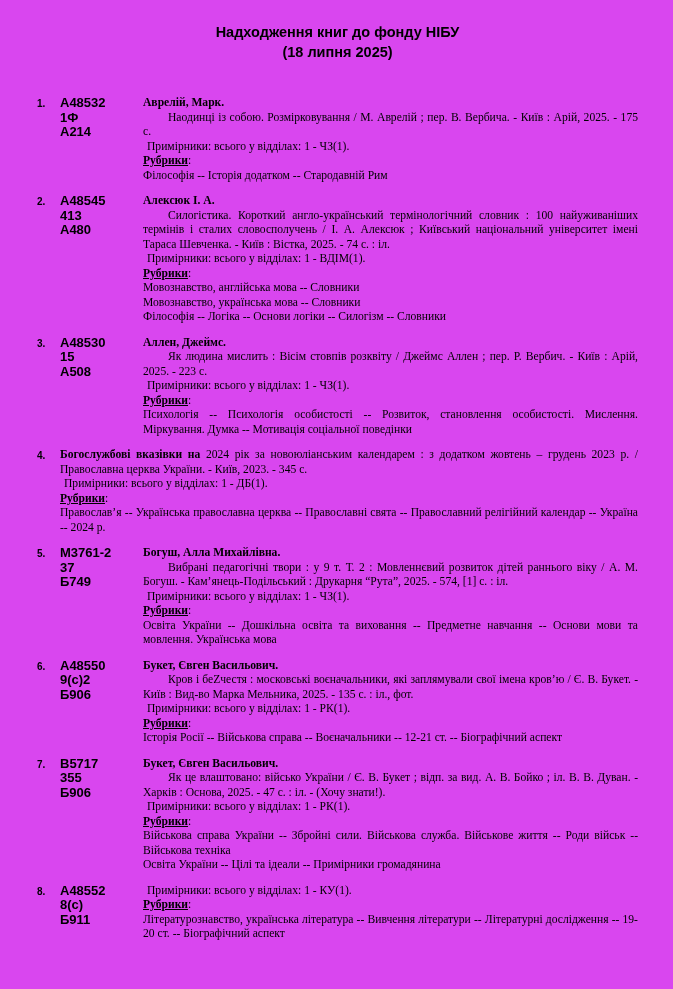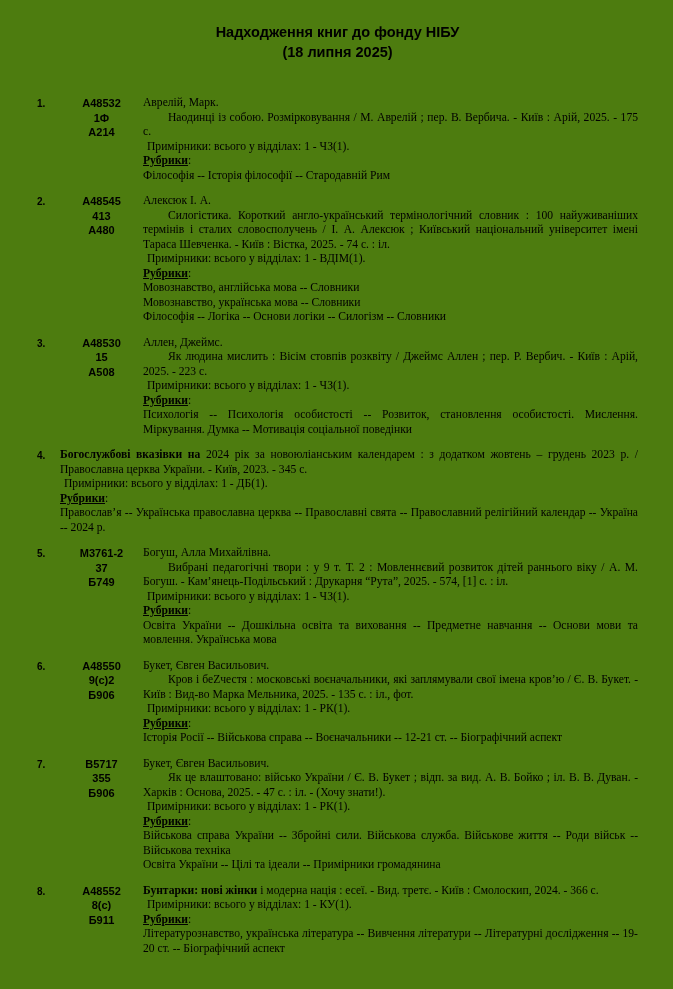--- a/index.html
+++ b/index.html
@@ -6,53 +6,53 @@
   html, body { background: #ffffff; }
   body {
     width: 673px; height: 989px;
     font-family: "Liberation Serif", serif;
     color: #000;
     overflow: hidden;
   }
   .page {
     width: 673px; height: 989px;
     padding: 22px 35px 0 37px;
-    background: #4d7c0f;
+    background: #d946ef;
   }
   .doc-title {
     text-align: center;
     font-family: "Liberation Sans", sans-serif;
     font-weight: bold;
     font-size: 14.5px;
     line-height: 20px;
   }
   .entries { margin-top: 34px; }
   .entry { display: flex; margin-bottom: 11px; }
   .num {
     width: 23px;
     font-family: "Liberation Sans", sans-serif;
     font-weight: bold;
     font-size: 10px;
     line-height: 13px;
     padding-top: 1px;
   }
   .call {
     width: 83px;
-    text-align: center;
+    text-align: left;
     font-family: "Liberation Sans", sans-serif;
     font-weight: bold;
-    font-size: 11px;
+    font-size: 13px;
     line-height: 14.5px;
   }
   .ebody {
     flex: 1;
     font-size: 11.6px;
     line-height: 14.5px;
   }
-  .author { font-weight: normal; }
+  .author { font-weight: bold; }
   .desc, .rubric { text-align: justify; }
   .desc.indent { text-indent: 25px; }
   .copies { padding-left: 4px; }
   .rubrics-label b { font-weight: bold; text-decoration: underline; }
 </style>
 </head>
 <body>
 
 <div class="page">
 
@@ -68,21 +68,21 @@
       <div class="call">
         <div>А48532</div>
         <div>1Ф</div>
         <div>А214</div>
       </div>
       <div class="ebody">
         <div class="author">Аврелій, Марк.</div>
         <p class="desc indent">Наодинці із собою. Розмірковування / М. Аврелій ; пер. В. Вербича. - Київ : Арій, 2025. - 175 с.</p>
         <p class="copies">Примірники: всього у відділах: 1 - ЧЗ(1).</p>
         <p class="rubrics-label"><b>Рубрики</b><span>:</span></p>
-        <p class="rubric">Філософія -- Історія філософії -- Стародавній Рим</p>
+        <p class="rubric">Філософія -- Історія додатком -- Стародавній Рим</p>
       </div>
     </article>
 
     <article class="entry">
       <div class="num">2.</div>
       <div class="call">
         <div>А48545</div>
         <div>413</div>
         <div>А480</div>
       </div>
@@ -173,21 +173,20 @@
     </article>
 
     <article class="entry">
       <div class="num">8.</div>
       <div class="call">
         <div>А48552</div>
         <div>8(с)</div>
         <div>Б911</div>
       </div>
       <div class="ebody">
-        <p class="desc"><b>Бунтарки: нові жінки</b><span> і модерна нація : есеї. - Вид. третє. - Київ : Смолоскип, 2024. - 366 с.</span></p>
         <p class="copies">Примірники: всього у відділах: 1 - КУ(1).</p>
         <p class="rubrics-label"><b>Рубрики</b><span>:</span></p>
         <p class="rubric">Літературознавство, українська література -- Вивчення літератури -- Літературні дослідження -- 19-20 ст. -- Біографічний аспект</p>
       </div>
     </article>
 
   </main>
 </div>
 
 </body></html>

